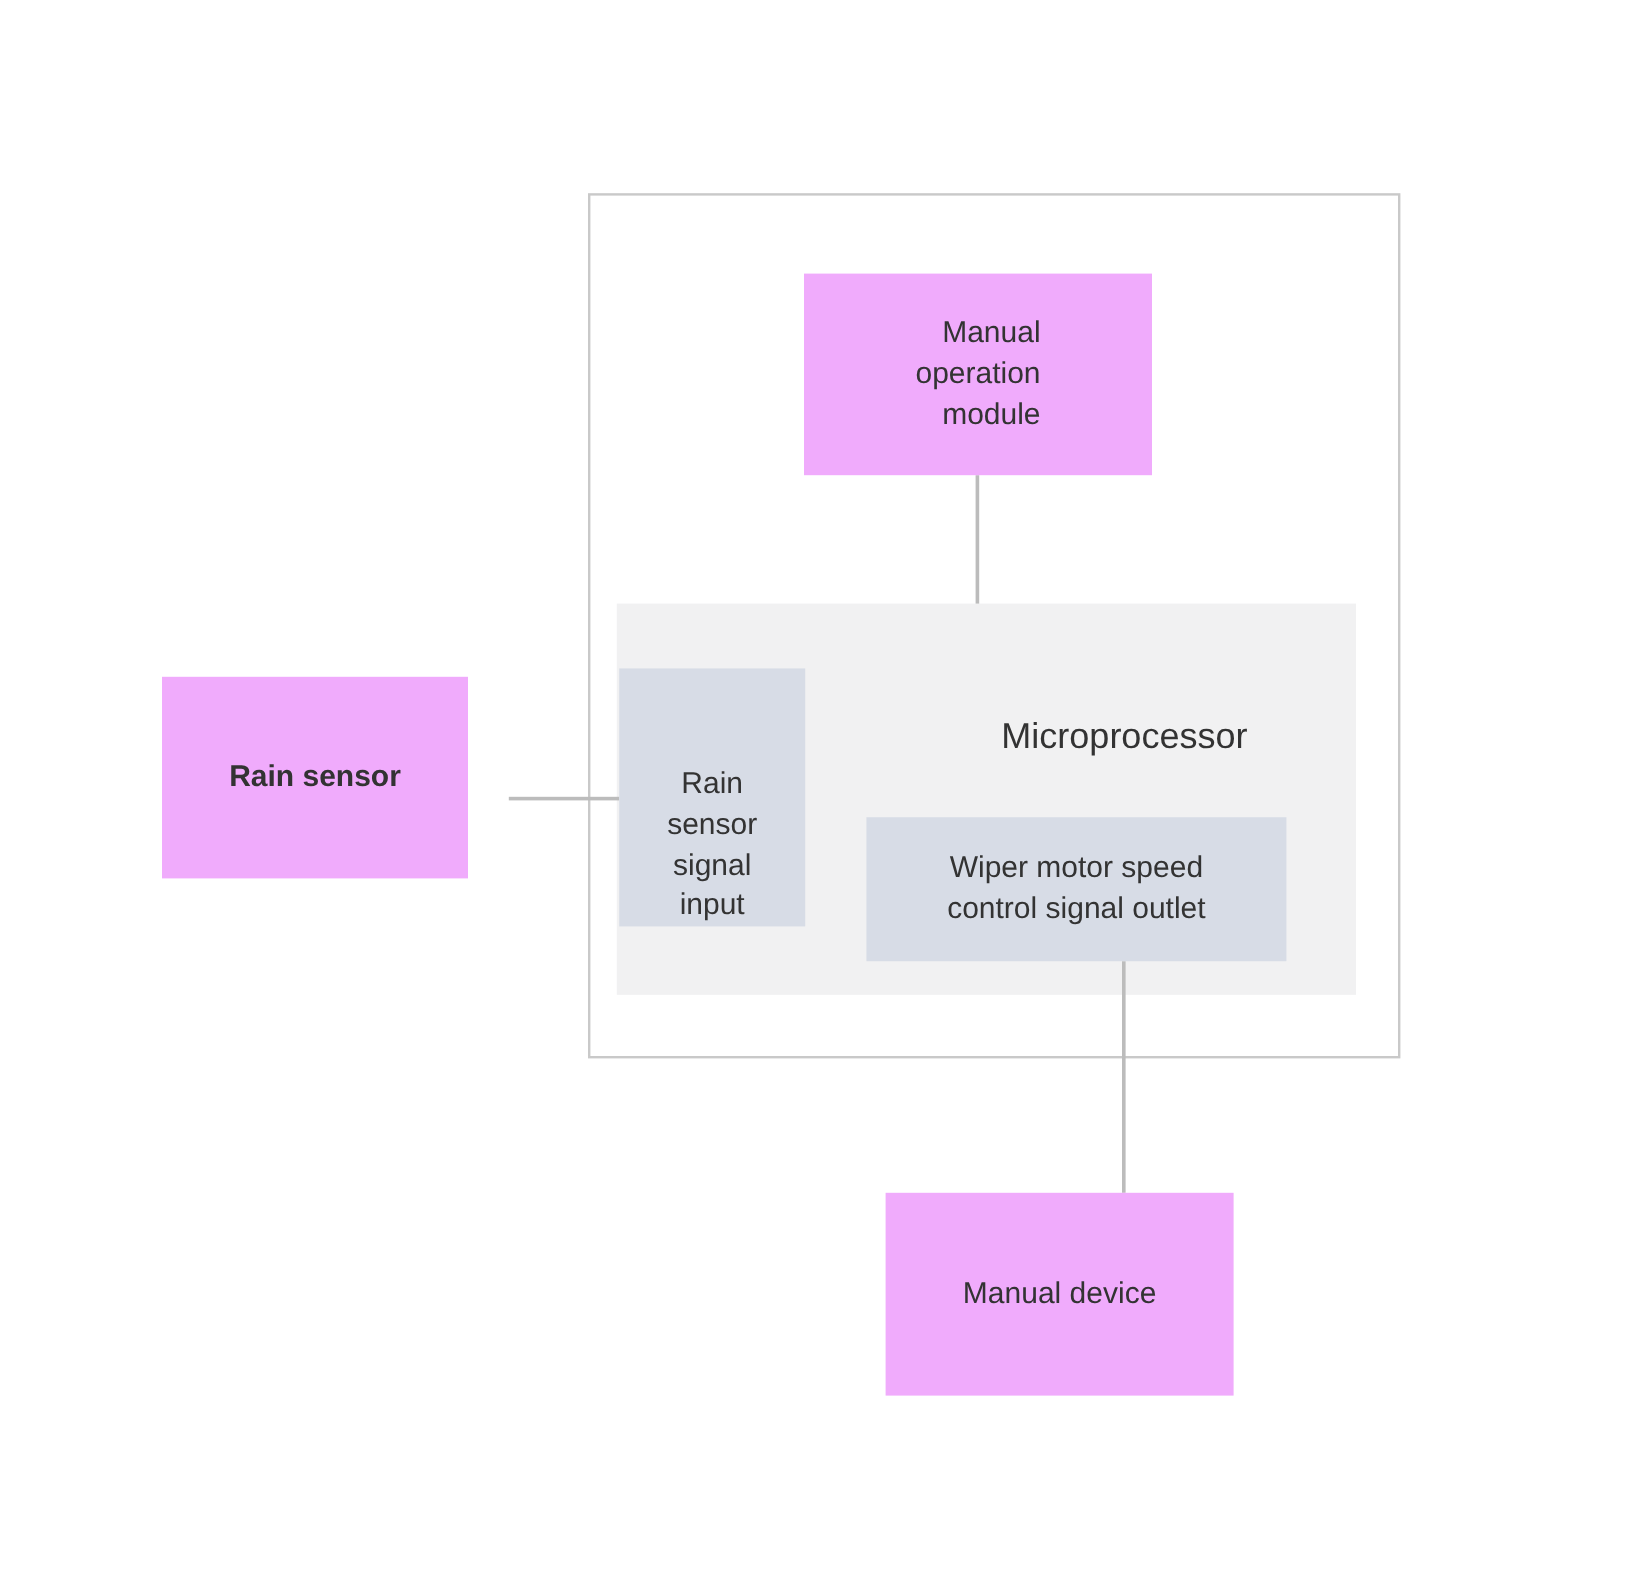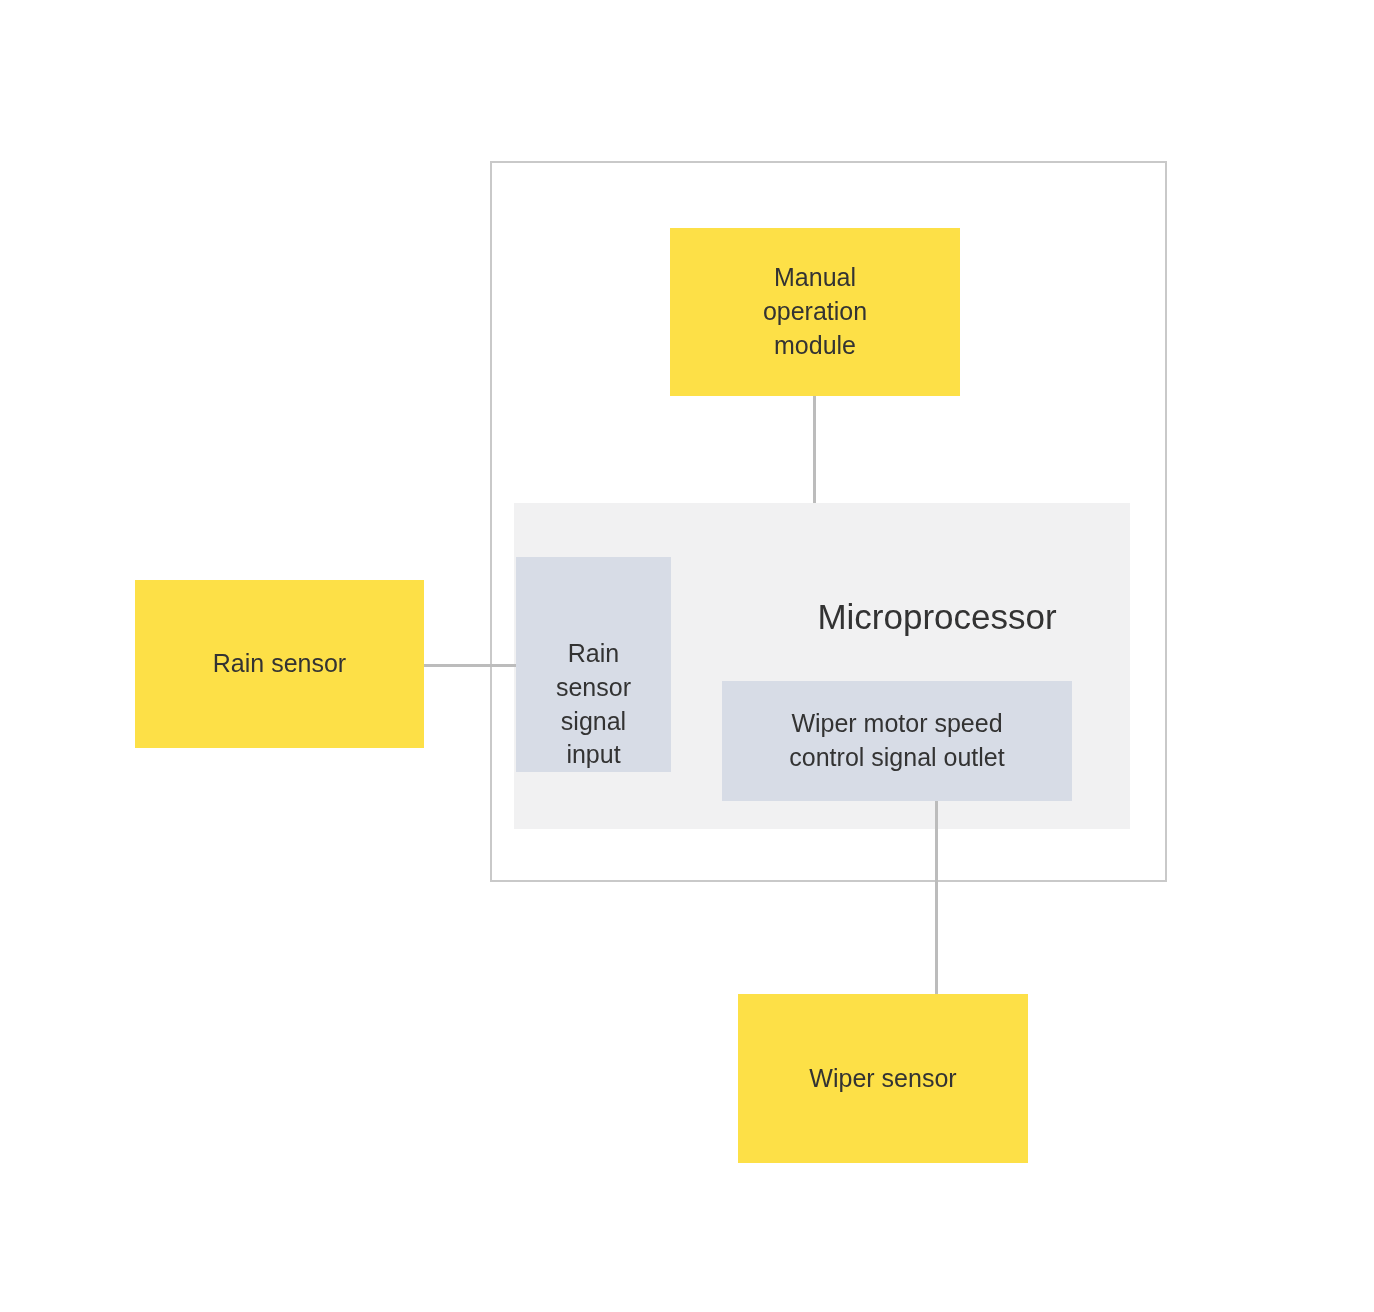--- a/index.html
+++ b/index.html
@@ -19,44 +19,44 @@
   .box {
     position: absolute;
     display: flex;
     align-items: center;
     justify-content: center;
     text-align: center;
     font-size: 25px;
     line-height: 1.35;
     white-space: pre-line;
   }
-  .blue  { background: #fde047; }
+  .blue  { background: #f0abfc; text-align: right; }
   .port  { background: #d7dce6; }
   .outer {
     position: absolute;
     left: 490px; top: 161px;
     width: 673px; height: 717px;
     border: 2px solid #c9c9c9;
     background: transparent;
   }
   .processor {
     position: absolute;
     left: 514px; top: 503px;
     width: 616px; height: 326px;
     background: #f1f1f2;
   }
   .proc-label {
     position: absolute;
     left: 762px; top: 597px;
     width: 350px;
-    font-size: 35px;
+    font-size: 30px;
     text-align: center;
   }
   .node-manual { left: 670px; top: 228px; width: 290px; height: 168px; }
-  .node-rain   { left: 135px; top: 580px; width: 289px; height: 168px; }
+  .node-rain   { left: 135px; top: 564px; width: 255px; height: 168px; font-weight: bold; }
   .node-wiper  { left: 738px; top: 994px; width: 290px; height: 169px; }
   .node-input  { left: 516px; top: 557px; width: 155px; height: 215px; align-items: flex-end; }
   .node-outlet { left: 722px; top: 681px; width: 350px; height: 120px; }
   .line {
     position: absolute;
     background: #bcbcbc;
   }
   .line-manual { left: 813px; top: 396px; width: 3px;  height: 107px; }
   .line-rain   { left: 424px; top: 664px; width: 92px; height: 3px;  }
   .line-outlet { left: 935px; top: 801px; width: 3px;  height: 193px; }
@@ -88,16 +88,16 @@
 
   <div class="box blue node-manual">
     <span>Manual
 operation
 module</span>
   </div>
   <div class="box blue node-rain">
     <span>Rain sensor</span>
   </div>
   <div class="box blue node-wiper">
-    <span>Wiper sensor</span>
+    <span>Manual device</span>
   </div>
 
 </div>
 
 </body></html>

